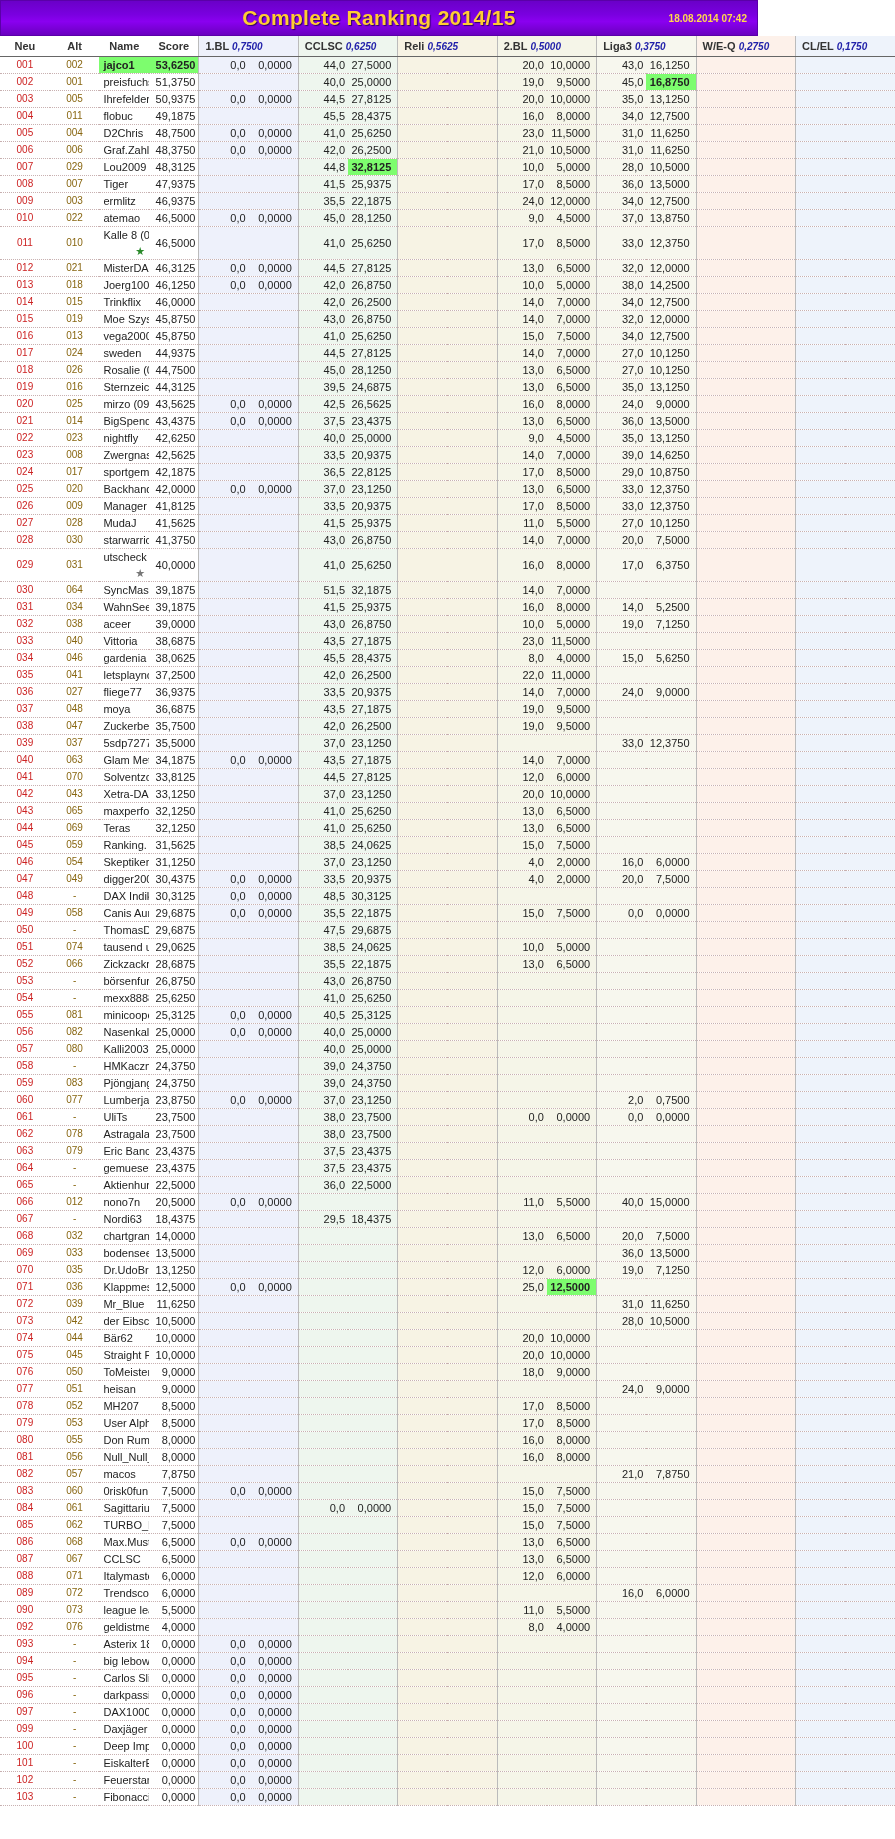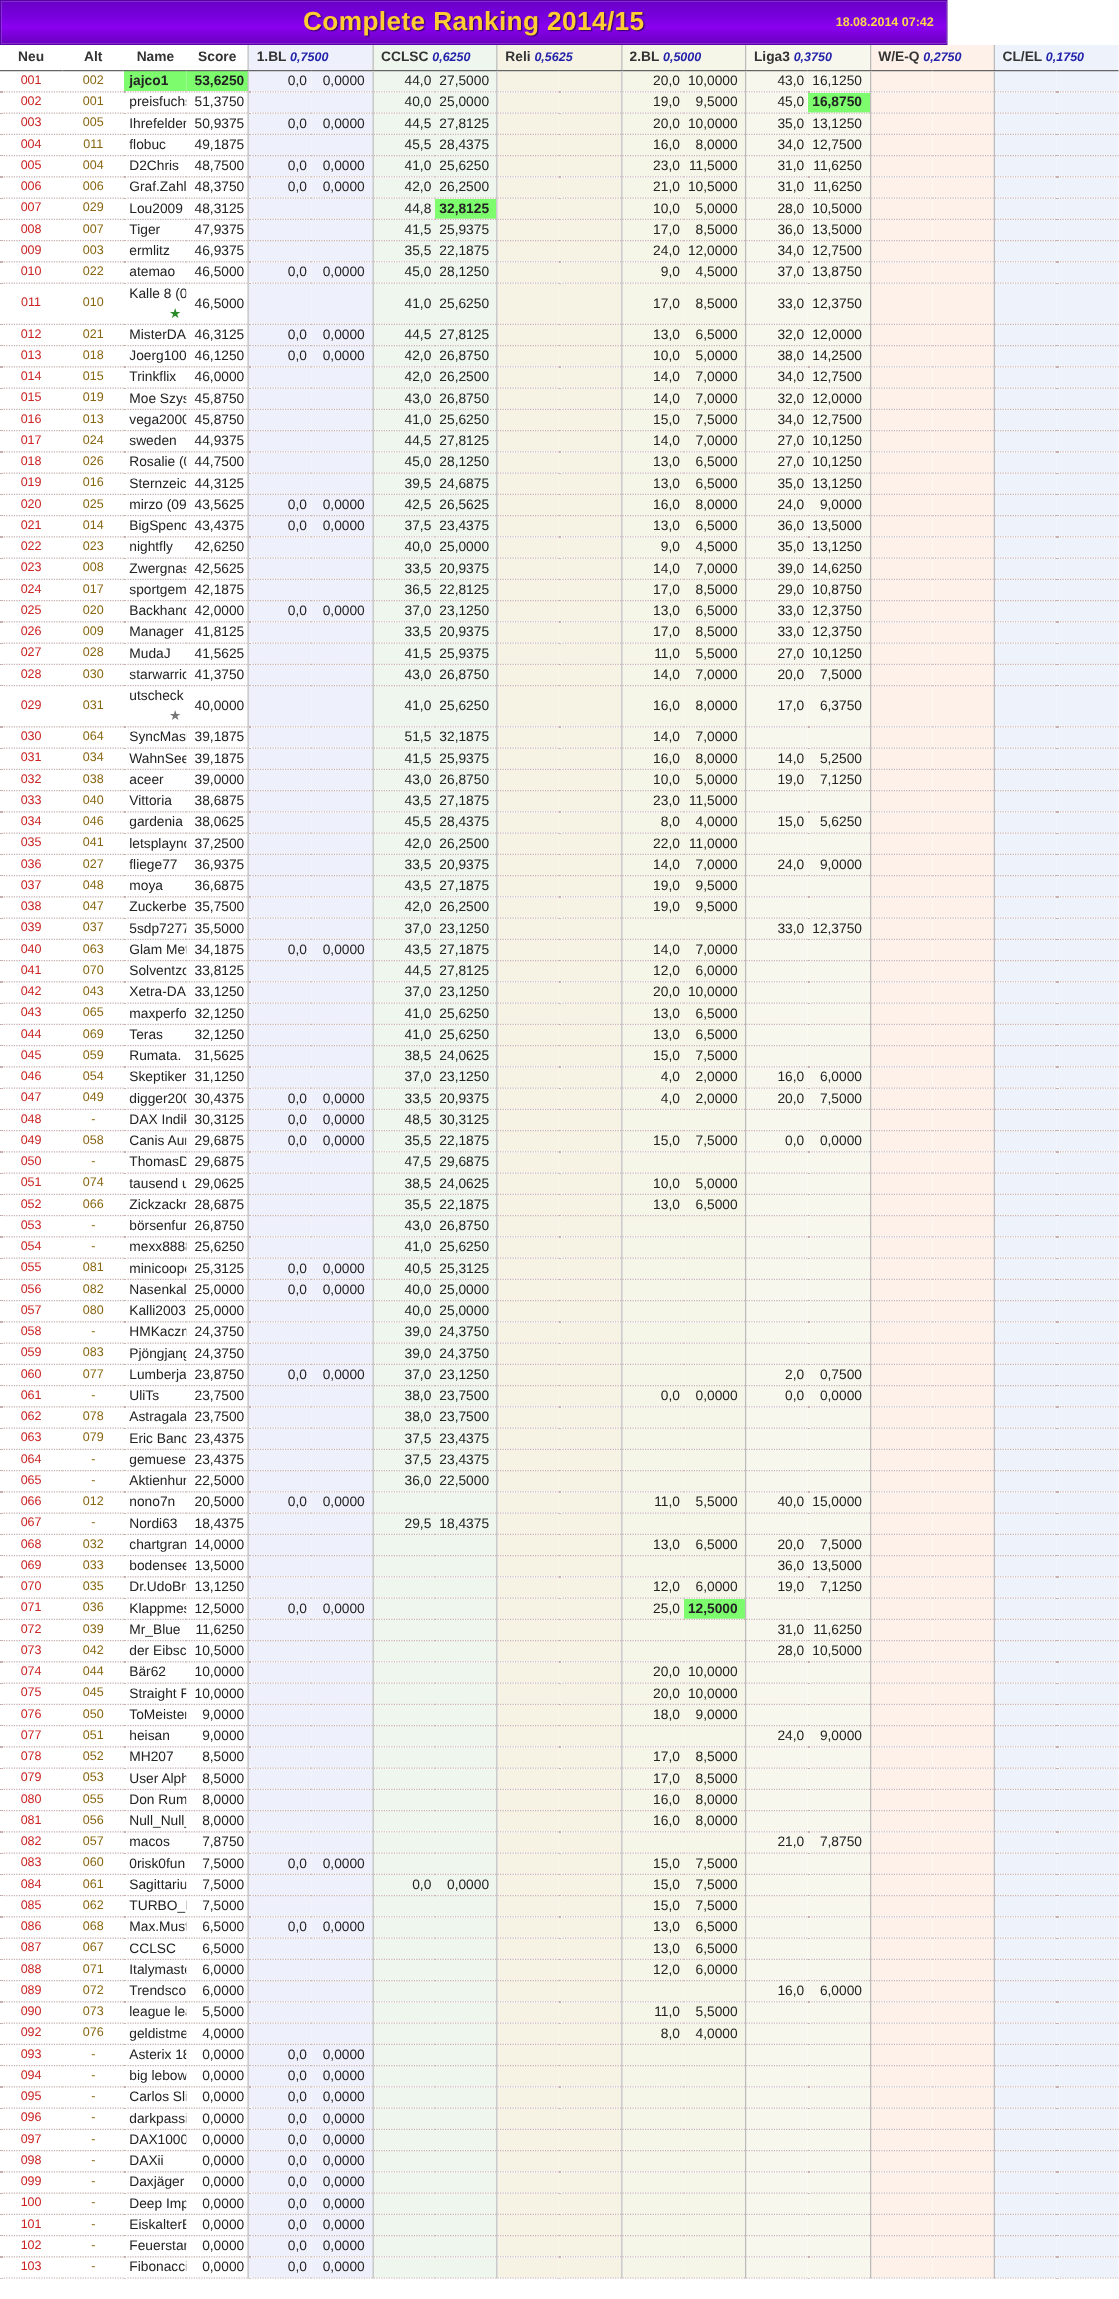--- a/index.html
+++ b/index.html
@@ -1024,21 +1024,21 @@
           <td class="c-l3-p grp"></td>
           <td class="c-l3-v"></td>
           <td class="c-weq-p grp"></td>
           <td class="c-weq-v"></td>
           <td class="c-clel-p grp"></td>
           <td class="c-clel-v"></td>
         </tr>
         <tr>
           <td class="c-neu">045</td>
           <td class="c-alt">059</td>
-          <td class="c-name"><span>Rumata.</span></td>
+          <td class="c-name"><span>Ranking.</span></td>
           <td class="c-score">31,5625</td>
           <td class="c-1bl-p grp"></td>
           <td class="c-1bl-v"></td>
           <td class="c-dfbp-p grp">38,5</td>
           <td class="c-dfbp-v">24,0625</td>
           <td class="c-reli-p grp"></td>
           <td class="c-reli-v"></td>
           <td class="c-2bl-p grp">15,0</td>
           <td class="c-2bl-v">7,5000</td>
           <td class="c-l3-p grp"></td>
@@ -2045,40 +2045,20 @@
           <td class="c-l3-v"></td>
           <td class="c-weq-p grp"></td>
           <td class="c-weq-v"></td>
           <td class="c-clel-p grp"></td>
           <td class="c-clel-v"></td>
         </tr>
         <tr>
           <td class="c-neu">097</td>
           <td class="c-alt">-</td>
           <td class="c-name"><span>DAX10000</span></td>
-          <td class="c-score">0,0000</td>
-          <td class="c-1bl-p grp">0,0</td>
-          <td class="c-1bl-v">0,0000</td>
-          <td class="c-dfbp-p grp"></td>
-          <td class="c-dfbp-v"></td>
-          <td class="c-reli-p grp"></td>
-          <td class="c-reli-v"></td>
-          <td class="c-2bl-p grp"></td>
-          <td class="c-2bl-v"></td>
-          <td class="c-l3-p grp"></td>
-          <td class="c-l3-v"></td>
-          <td class="c-weq-p grp"></td>
-          <td class="c-weq-v"></td>
-          <td class="c-clel-p grp"></td>
-          <td class="c-clel-v"></td>
-        </tr>
-        <tr>
-          <td class="c-neu">098</td>
-          <td class="c-alt">-</td>
-          <td class="c-name"><span>DAXii</span></td>
           <td class="c-score">0,0000</td>
           <td class="c-1bl-p grp">0,0</td>
           <td class="c-1bl-v">0,0000</td>
           <td class="c-dfbp-p grp"></td>
           <td class="c-dfbp-v"></td>
           <td class="c-reli-p grp"></td>
           <td class="c-reli-v"></td>
           <td class="c-2bl-p grp"></td>
           <td class="c-2bl-v"></td>
           <td class="c-l3-p grp"></td>

